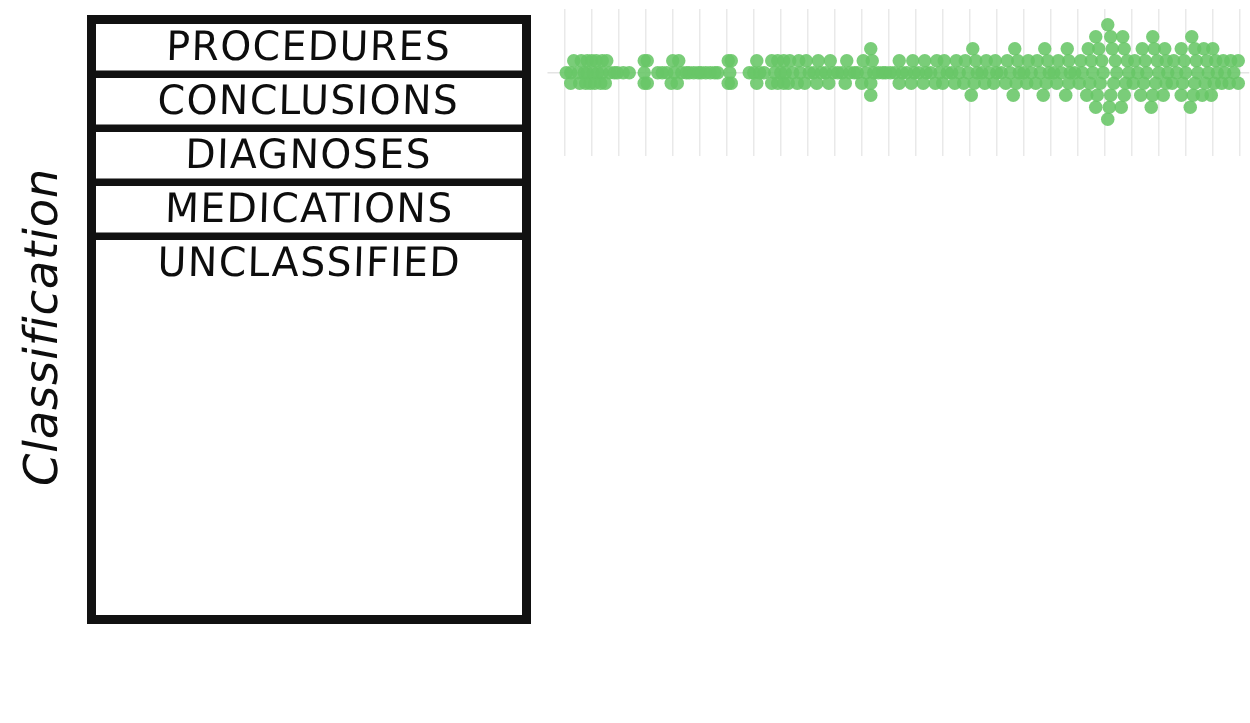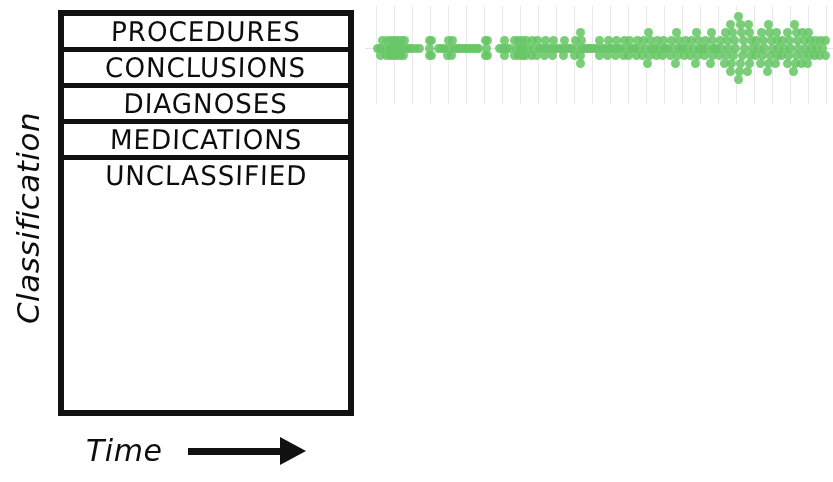--- a/index.html
+++ b/index.html
@@ -172,27 +172,20 @@
       <span class="row-label">DIAGNOSES</span>
     </div>
     <div class="row">
       <span class="row-label">MEDICATIONS</span>
     </div>
     <div class="row">
       <span class="row-label">UNCLASSIFIED</span>
     </div>
   </div>
 
-  <div id="time-axis">
-    <span id="time-label">Time</span>
-    <span id="time-arrow">
-      <span class="shaft"></span>
-      <span class="head"></span>
-    </span>
-  </div>
 </div>
 
 <div id="swarm-plot">
   <div class="baseline" style="background: rgb(228, 228, 228);"></div>
   <div class="gridlines">
       <div class="gridline" style="left: 11px; background: rgb(233, 233, 233);"></div>
       <div class="gridline" style="left: 29px; background: rgb(233, 233, 233);"></div>
       <div class="gridline" style="left: 47px; background: rgb(233, 233, 233);"></div>
       <div class="gridline" style="left: 65px; background: rgb(233, 233, 233);"></div>
       <div class="gridline" style="left: 83px; background: rgb(233, 233, 233);"></div>

